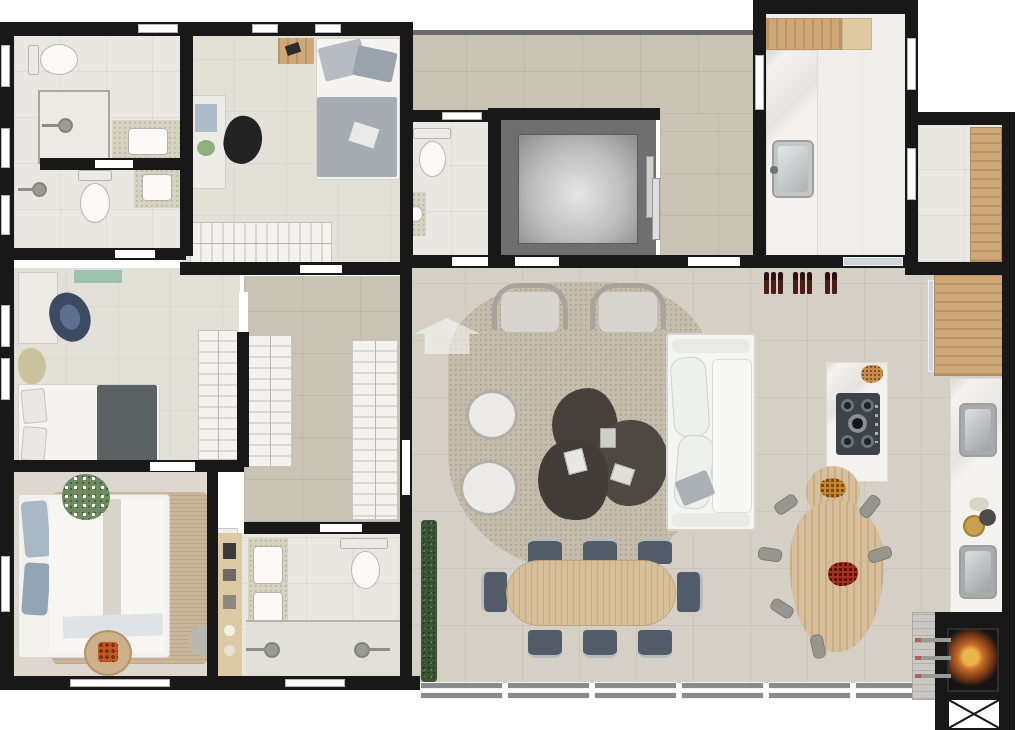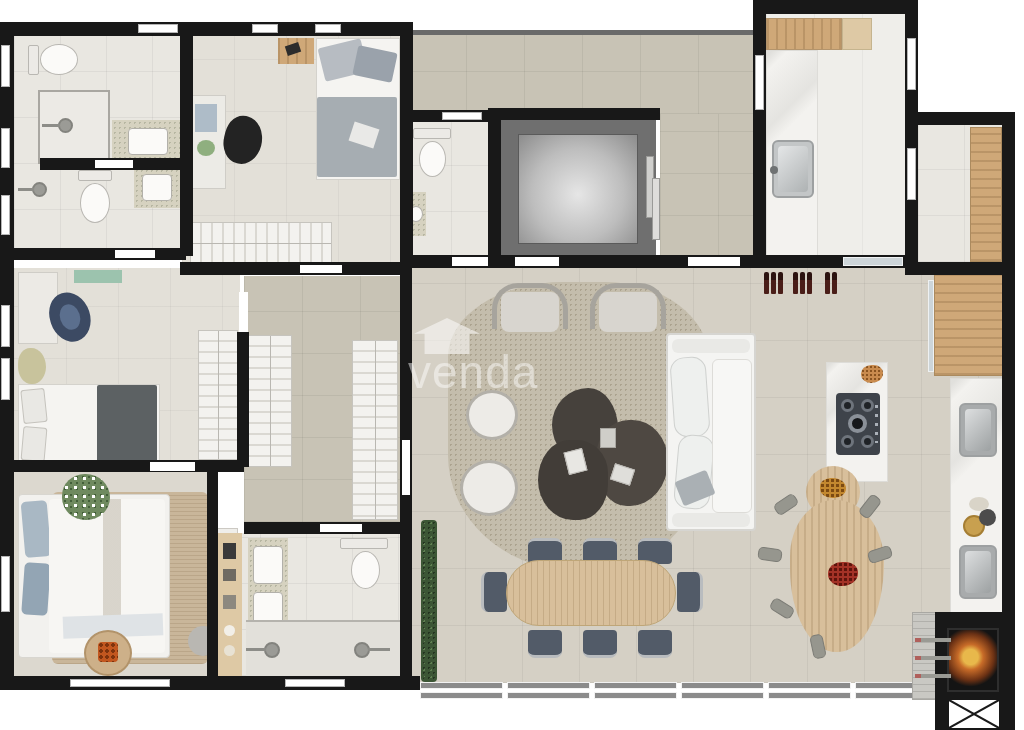--- a/index.html
+++ b/index.html
@@ -391,16 +391,15 @@
   <div class="win" style="left:907px;top:38px;width:9px;height:52px;"></div>
   <div class="win" style="left:907px;top:148px;width:9px;height:52px;"></div>
   <div class="win" style="left:755px;top:55px;width:9px;height:55px;"></div>
   <div class="gap" style="left:239px;top:292px;width:9px;height:40px;"></div>
   <div class="gap" style="left:150px;top:462px;width:45px;height:9px;"></div>
   <div class="gap" style="left:320px;top:524px;width:42px;height:8px;"></div>
   <div class="gap" style="left:402px;top:440px;width:8px;height:55px;"></div>
 
   <div class="watermark" style="left:408px;top:352px;width:230px;height:40px;">
     <div class="wm-house"></div>
-    <span class="wm-text wm-light">venda</span>
   </div>
 
 </div>
 
 </body></html>

